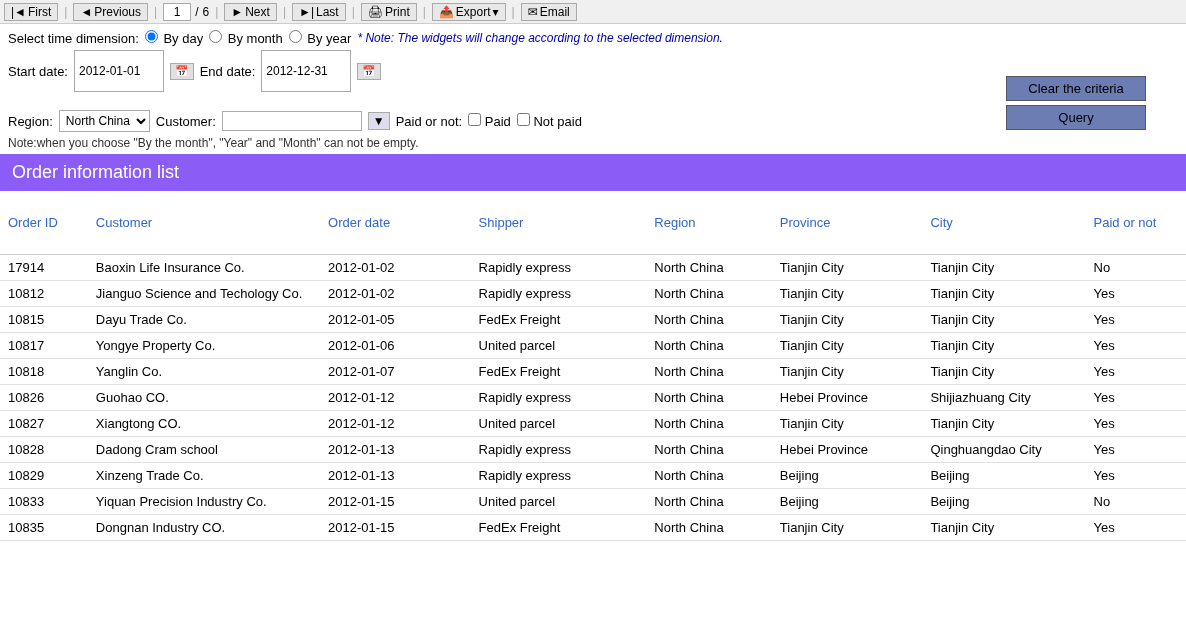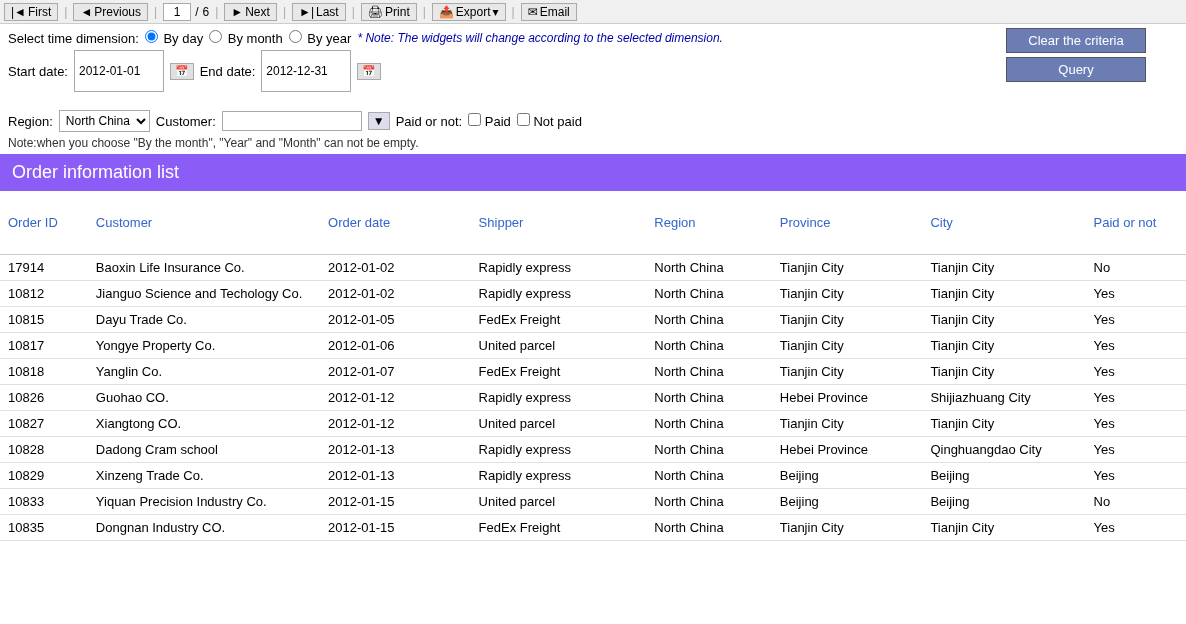--- a/index.html
+++ b/index.html
@@ -36,25 +36,25 @@
     .region-select {
       border: 1px solid #aaa; padding: 2px 2px; font-size: 12px; background: #fff;
     }
     .customer-input {
       border: 1px solid #aaa; padding: 2px 4px; width: 140px; font-size: 12px;
     }
     .customer-btn {
       border: 1px solid #aaa; background: #dde; padding: 1px 4px; cursor: pointer; font-size: 12px;
     }
     .btn-clear {
-      background: #6b7db3; color: #ffffff; border: 1px solid #556; padding: 4px 14px;
-      cursor: pointer; font-size: 13px; width: 140px; text-align: center;
+      background: #6b7db3; color: #000000; border: 1px solid #556; padding: 4px 14px;
+      cursor: pointer; font-size: 13px; width: 140px; text-align: center; margin-top: 48px;
     }
     .btn-query {
-      background: #6b7db3; color: #ffffff; border: 1px solid #556; padding: 4px 8px;
+      background: #6b7db3; color: #000000; border: 1px solid #556; padding: 4px 8px;
       cursor: pointer; font-size: 13px; width: 140px; text-align: center;
     }
 
     
     .table-title {
       background: #8b5cf6; color: #fff; padding: 8px 12px; font-size: 18px; font-weight: normal;
       margin: 0;
     }
 
     

